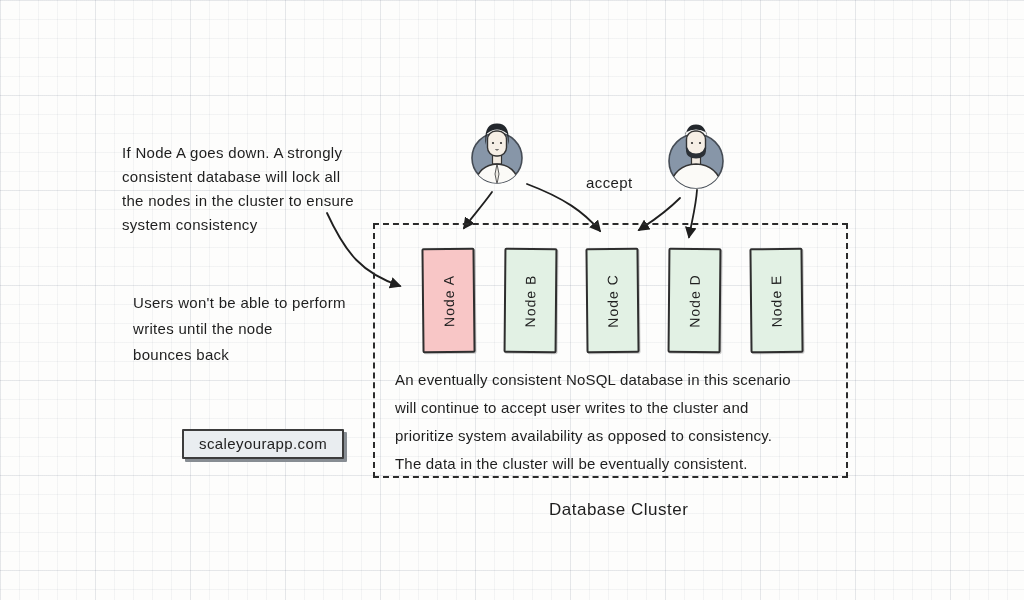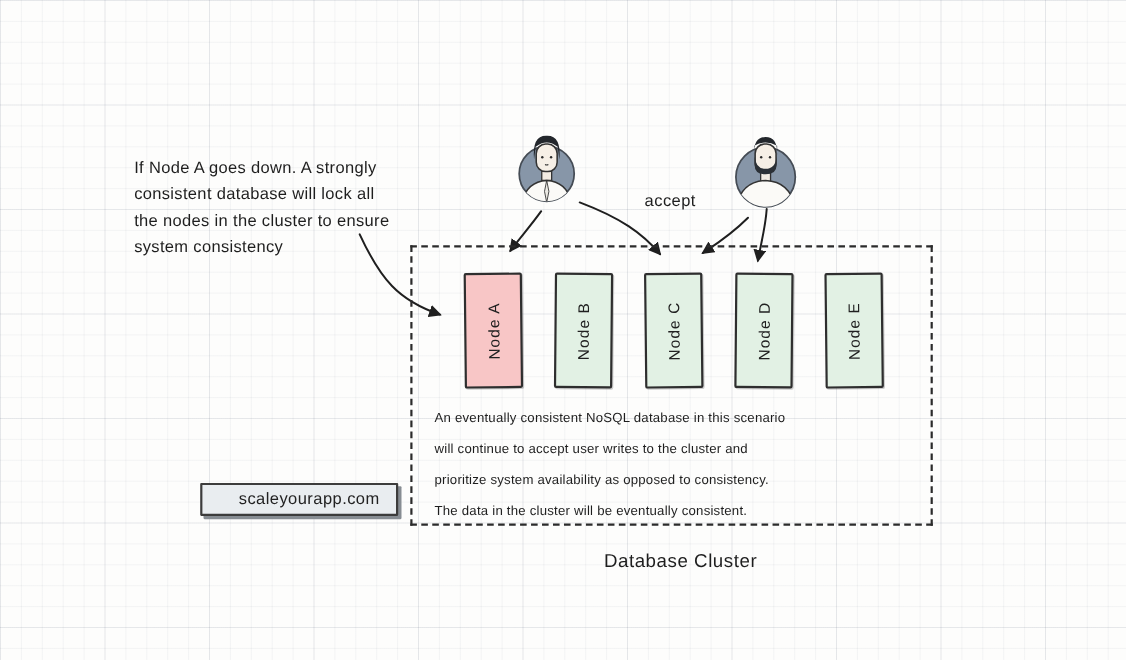--- a/index.html
+++ b/index.html
@@ -64,31 +64,31 @@
   .node-label{
     transform:rotate(-90deg);
     white-space:nowrap;
     font-size:14px;
     letter-spacing:1px;
     color:#202020;
   }
   .cluster-note{
     position:absolute;left:20px;top:141px;width:440px;
     margin:0;
-    font-size:12px;line-height:28px;letter-spacing:0.2px;
+    font-size:15px;line-height:28px;letter-spacing:0.2px;
     white-space:pre-line;
     color:#1e1e1e;
   }
   .cluster-title{
     position:absolute;left:549px;top:500px;width:200px;
     font-size:17px;letter-spacing:0.5px;color:#1e1e1e;
   }
   .brand-box{
-    position:absolute;left:182px;top:439px;
-    padding:4px 15px 5px 33px;
+    position:absolute;left:182px;top:429px;
+    padding:4px 15px 5px 15px;
     background:#e9edf0;
     border:2px solid #3c3c3c;
     border-radius:1px;
     box-shadow:3px 3px 0 #878d93;
     font-size:15px;letter-spacing:0.4px;color:#222;
     cursor:pointer;
   }
 </style>
 </head>
 <body>
@@ -108,20 +108,23 @@
       <path d="M680 198 C664 214 651 222 639 230" marker-end="url(#ah)"></path>
       <path d="M697 190 C696 206 692 220 689 237" marker-end="url(#ah)"></path>
     </g>
   </svg>
 
   <div class="note note-strong">If Node A goes down. A strongly
 consistent database will lock all
 the nodes in the cluster to ensure
 system consistency</div>
 
+  <div class="note note-writes">Users won't be able to perform
+writes until the node
+bounces back</div>
 
   <div class="avatar avatar-1">
     <svg viewBox="0 0 62 70">
       <defs>
           <clipPath id="clipA">
             <circle cx="31" cy="40" r="25"></circle>
           </clipPath>
         </defs>
       <circle cx="31" cy="40" r="25" fill="#8796a8" stroke="#454c55" stroke-width="1.6"></circle>
       <g clip-path="url(#clipA)">

